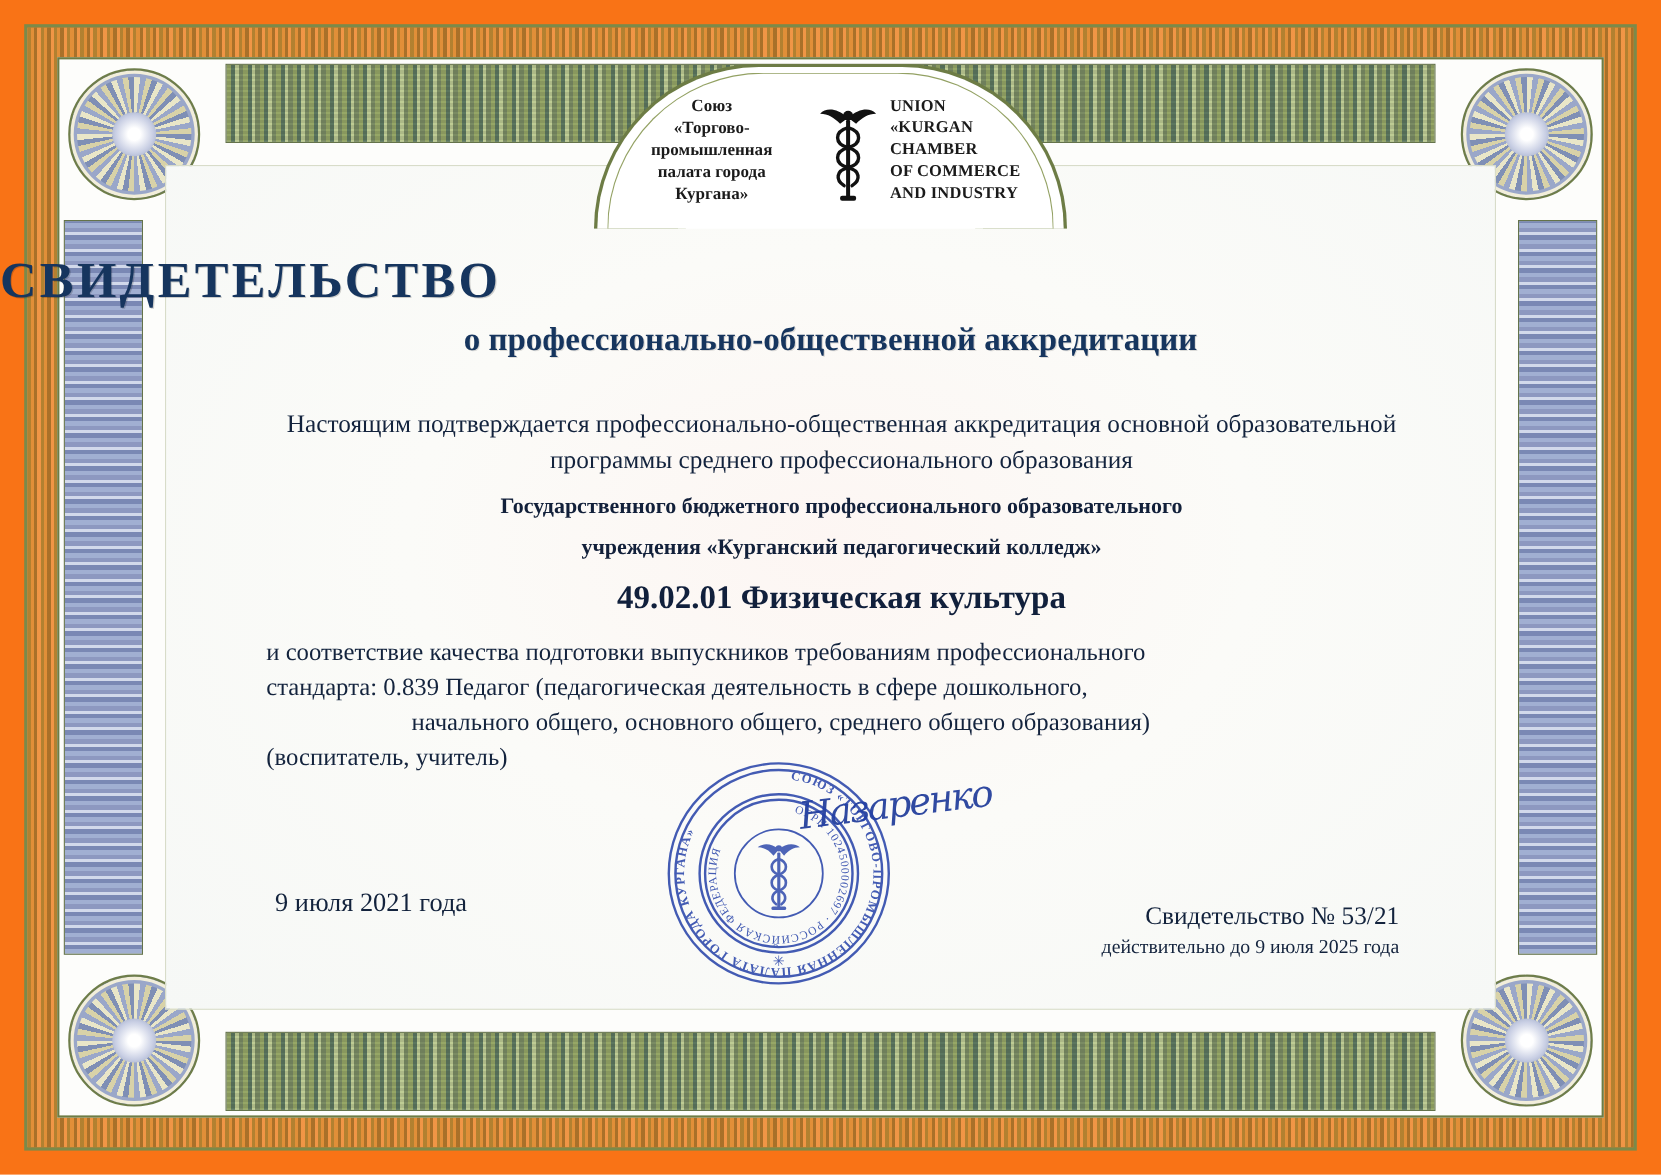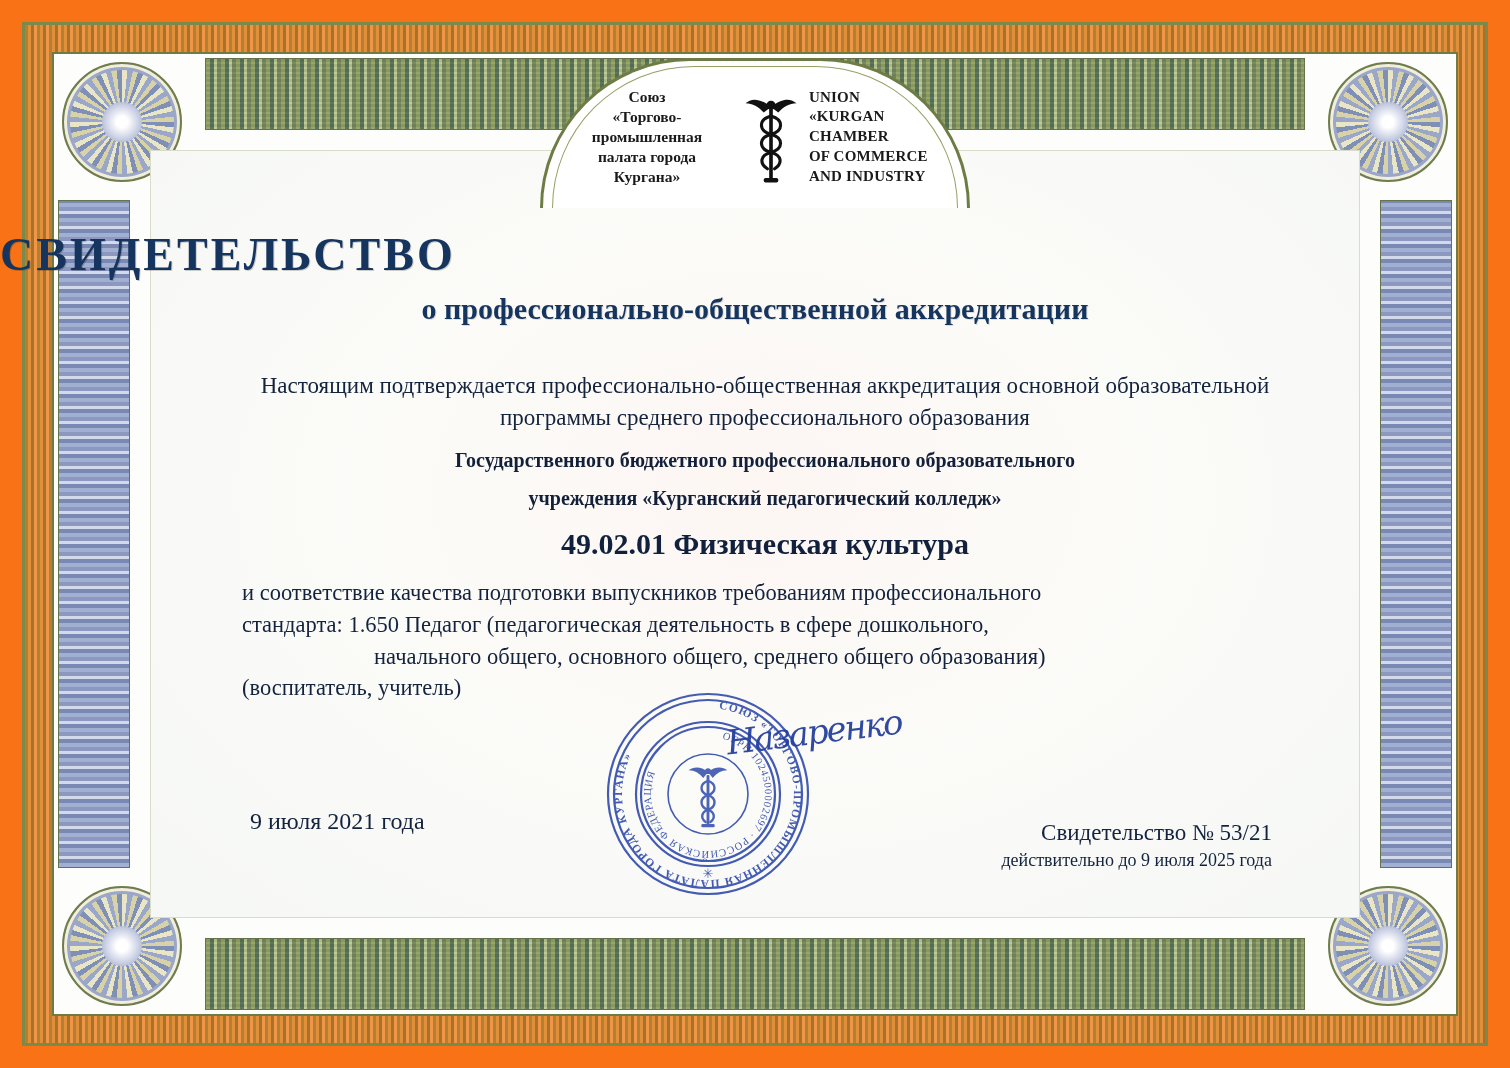--- a/index.html
+++ b/index.html
@@ -373,21 +373,21 @@
   <div class="title-main">СВИДЕТЕЛЬСТВО</div>
   <div class="title-sub">о профессионально-общественной аккредитации</div>
 
   <div class="body-block">
     <p class="p-lead">Настоящим подтверждается профессионально-общественная аккредитация основной образовательной программы среднего профессионального образования</p>
     <p class="p-org">Государственного бюджетного профессионального образовательного</p>
     <p class="p-org">учреждения «Курганский педагогический колледж»</p>
     <p class="p-program">49.02.01 Физическая культура</p>
     <p class="p-standard">
       <span class="ind">и соответствие качества подготовки выпускников требованиям профессионального</span>
-      <span class="ind">стандарта:  1.650 Педагог (педагогическая деятельность в сфере дошкольного,</span>
+      <span class="ind">стандарта:  0.839 Педагог (педагогическая деятельность в сфере дошкольного,</span>
       <span class="ind2">начального общего, основного общего, среднего общего образования)</span>
       <span class="ind">(воспитатель, учитель)</span>
     </p>
   </div>
 
   <div class="signature-script">Назаренко</div>
 
   <svg class="stamp" viewBox="0 0 232 212">
     <g transform="translate(116,106)" fill="none" stroke="#2440a8" stroke-width="2.2">
       <circle r="100"></circle>

